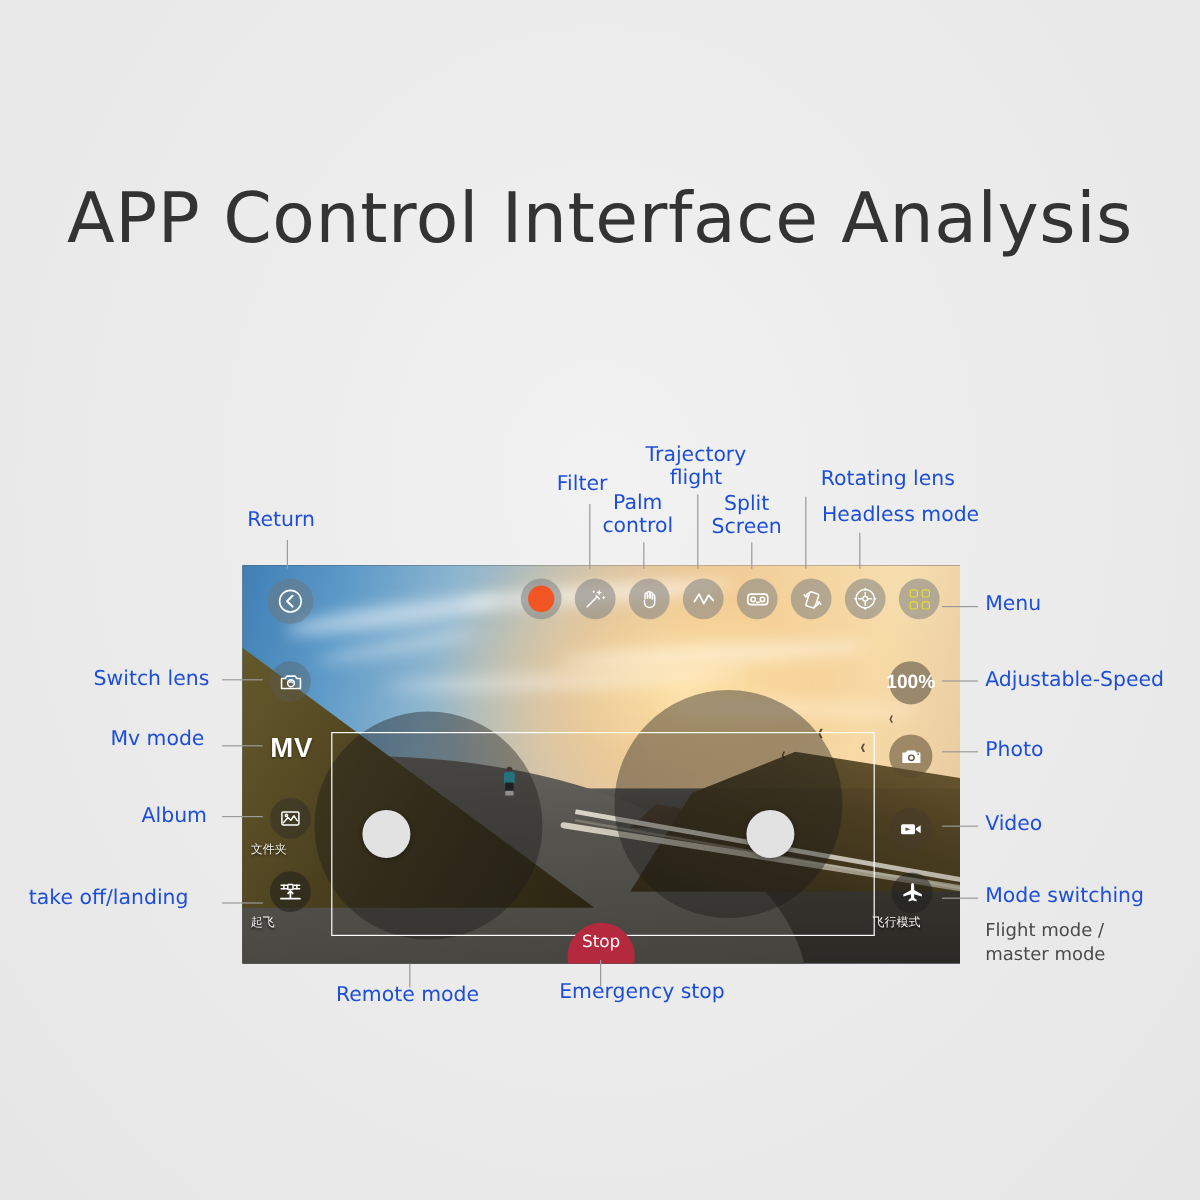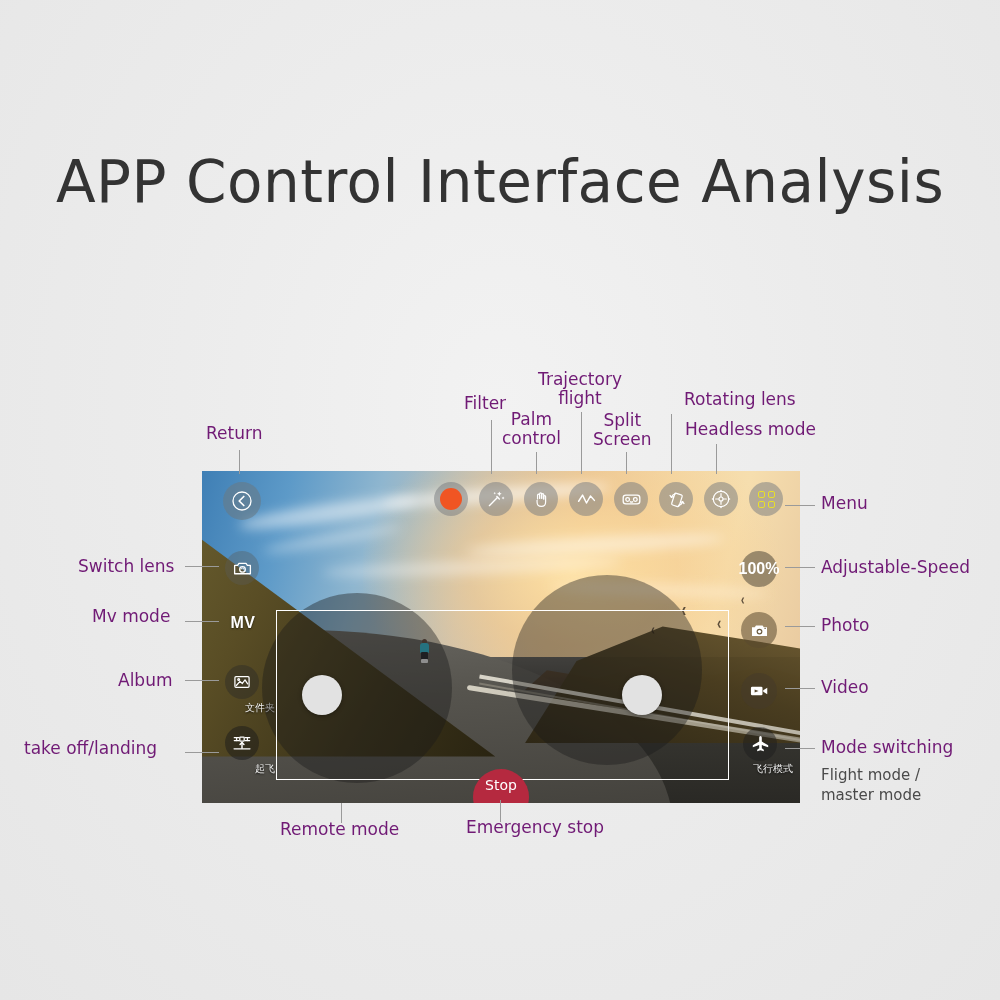--- a/index.html
+++ b/index.html
@@ -138,25 +138,25 @@
   
   .toolbar { position: absolute; left: 232px; top: 11px; display: flex; gap: 11px; }
   .toolbar .ctrl { position: relative; width: 34px; height: 34px; }
   .rec-dot { width: 22px; height: 22px; border-radius: 50%; background: #f05523; }
   .menu-grid { display: grid; grid-template-columns: 7px 7px; grid-template-rows: 7px 7px; gap: 3px; }
   .menu-grid i { display: block; border: 1.6px solid #e8e02a; border-radius: 2px; }
 
   
   .back-btn   { left: 21px;  top: 11px;  width: 38px; height: 38px; background: rgba(104,122,136,0.62); }
   .lens-btn   { left: 23px;  top: 80px;  width: 34px; height: 34px; background: rgba(90,92,90,0.38); }
-  .mv-btn     { left: 20px;  top: 138px; width: 42px; height: 28px; background: none; font-weight: bold; font-size: 16px; letter-spacing: .5px; text-shadow: 0 1px 2px rgba(0,0,0,.6); }
+  .mv-btn     { left: 20px;  top: 138px; width: 42px; height: 28px; background: none; font-weight: bold; font-size: 23px; letter-spacing: .5px; text-shadow: 0 1px 2px rgba(0,0,0,.6); }
   .album-btn  { left: 23px;  top: 194px; width: 34px; height: 34px; background: rgba(40,40,40,0.42); }
   .takeoff-btn{ left: 23px;  top: 255px; width: 34px; height: 34px; background: rgba(25,25,25,0.5); }
   .rail-label {
-    position: absolute; width: 66px; text-align: right;
+    position: absolute; width: 66px; text-align: left;
     font-size: 10px; color: #f2f2f2; text-shadow: 0 1px 2px rgba(0,0,0,.8);
     font-family: Liberation Mono, monospace;
   }
   .lbl-album   { left: 7px;  top: 230px; }
   .lbl-takeoff { left: 7px;  top: 291px; }
   .lbl-flight  { left: 525px; top: 291px; }
 
   
   .speed-btn { right: 23px; top: 80px;  width: 36px; height: 36px; background: rgba(80,72,58,0.55); font-size: 16px; font-weight: 600; }
   .photo-btn { right: 23px; top: 141px; width: 36px; height: 36px; background: rgba(90,72,48,0.55); }
@@ -193,21 +193,21 @@
     color: #fff; font-size: 14px;
     display: flex; align-items: flex-start; justify-content: center;
     padding-top: 8px;
     font-family: "DejaVu Sans", sans-serif;
   }
 
   
   .callout {
     position: absolute;
     font-size: 17px;
-    color: #701a75;
+    color: #1d4ed8;
     font-family: "DejaVu Sans", sans-serif;
     white-space: pre;
     line-height: 1.12;
   }
   .lead { position: absolute; background: #9a9a9a; }
   .lead.v { width: 1px; }
   .lead.h { height: 1px; }
 
   
   .cl-return      { left: 206px; top: 424px; }

